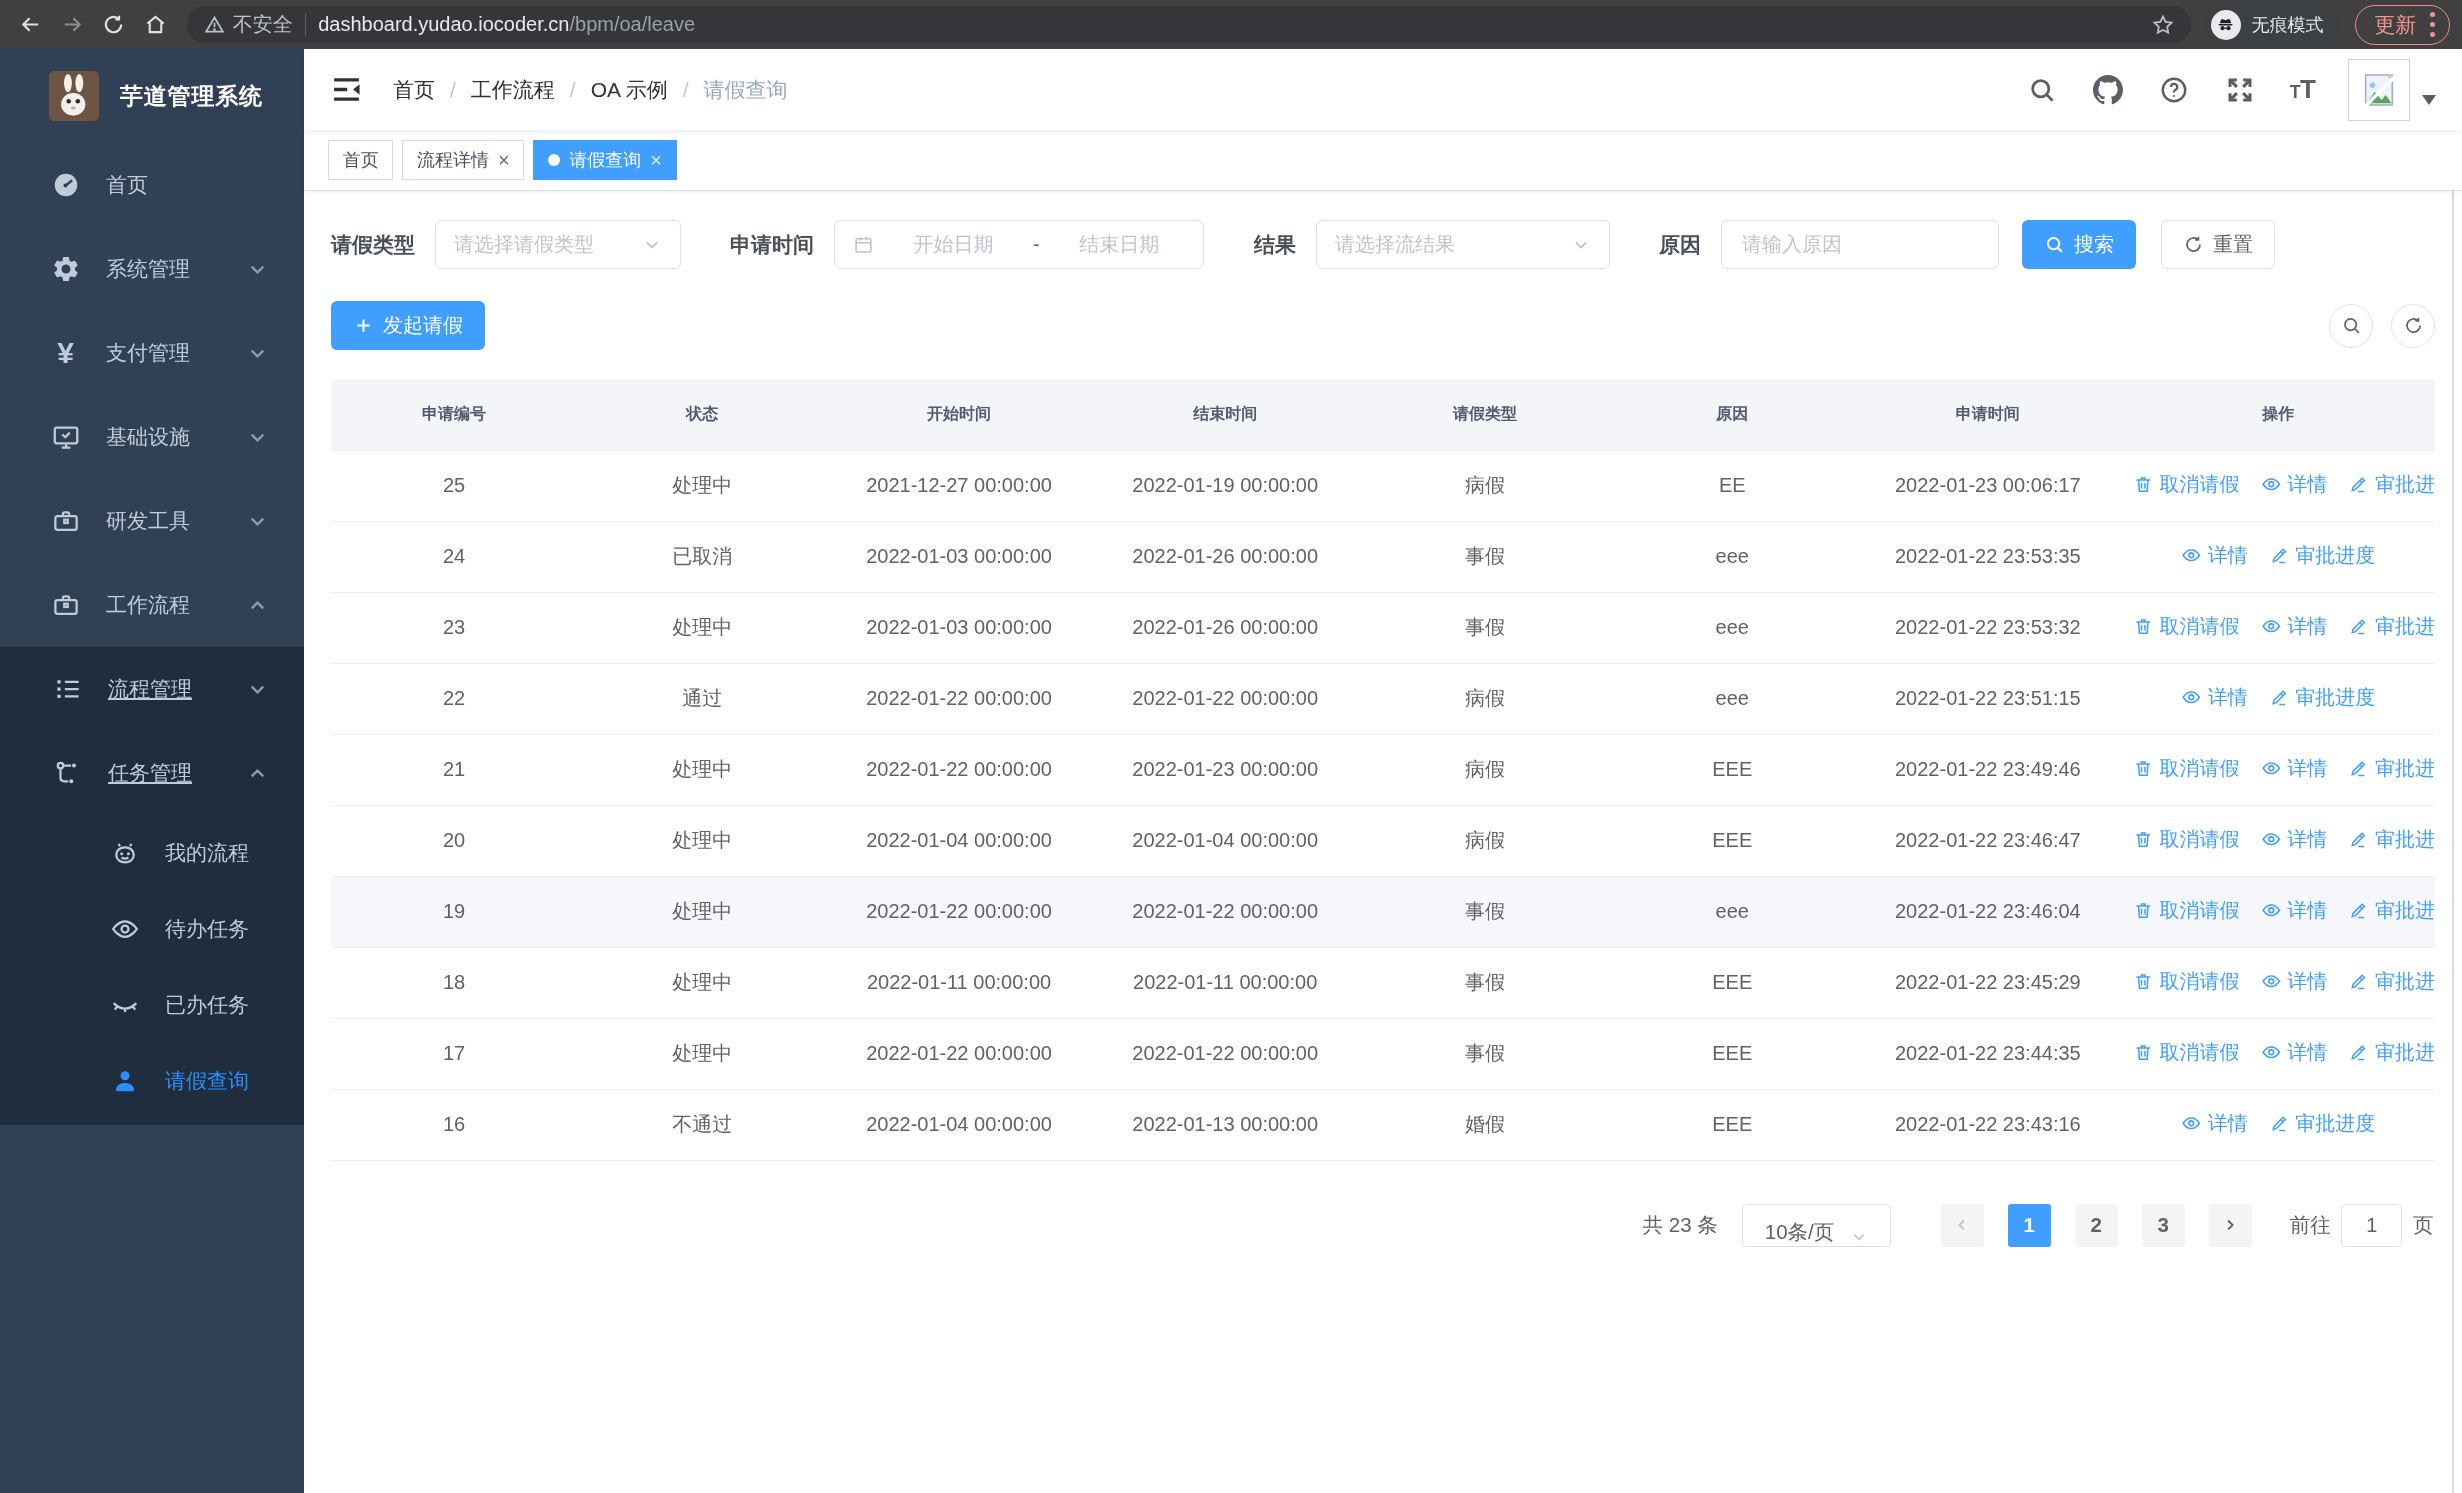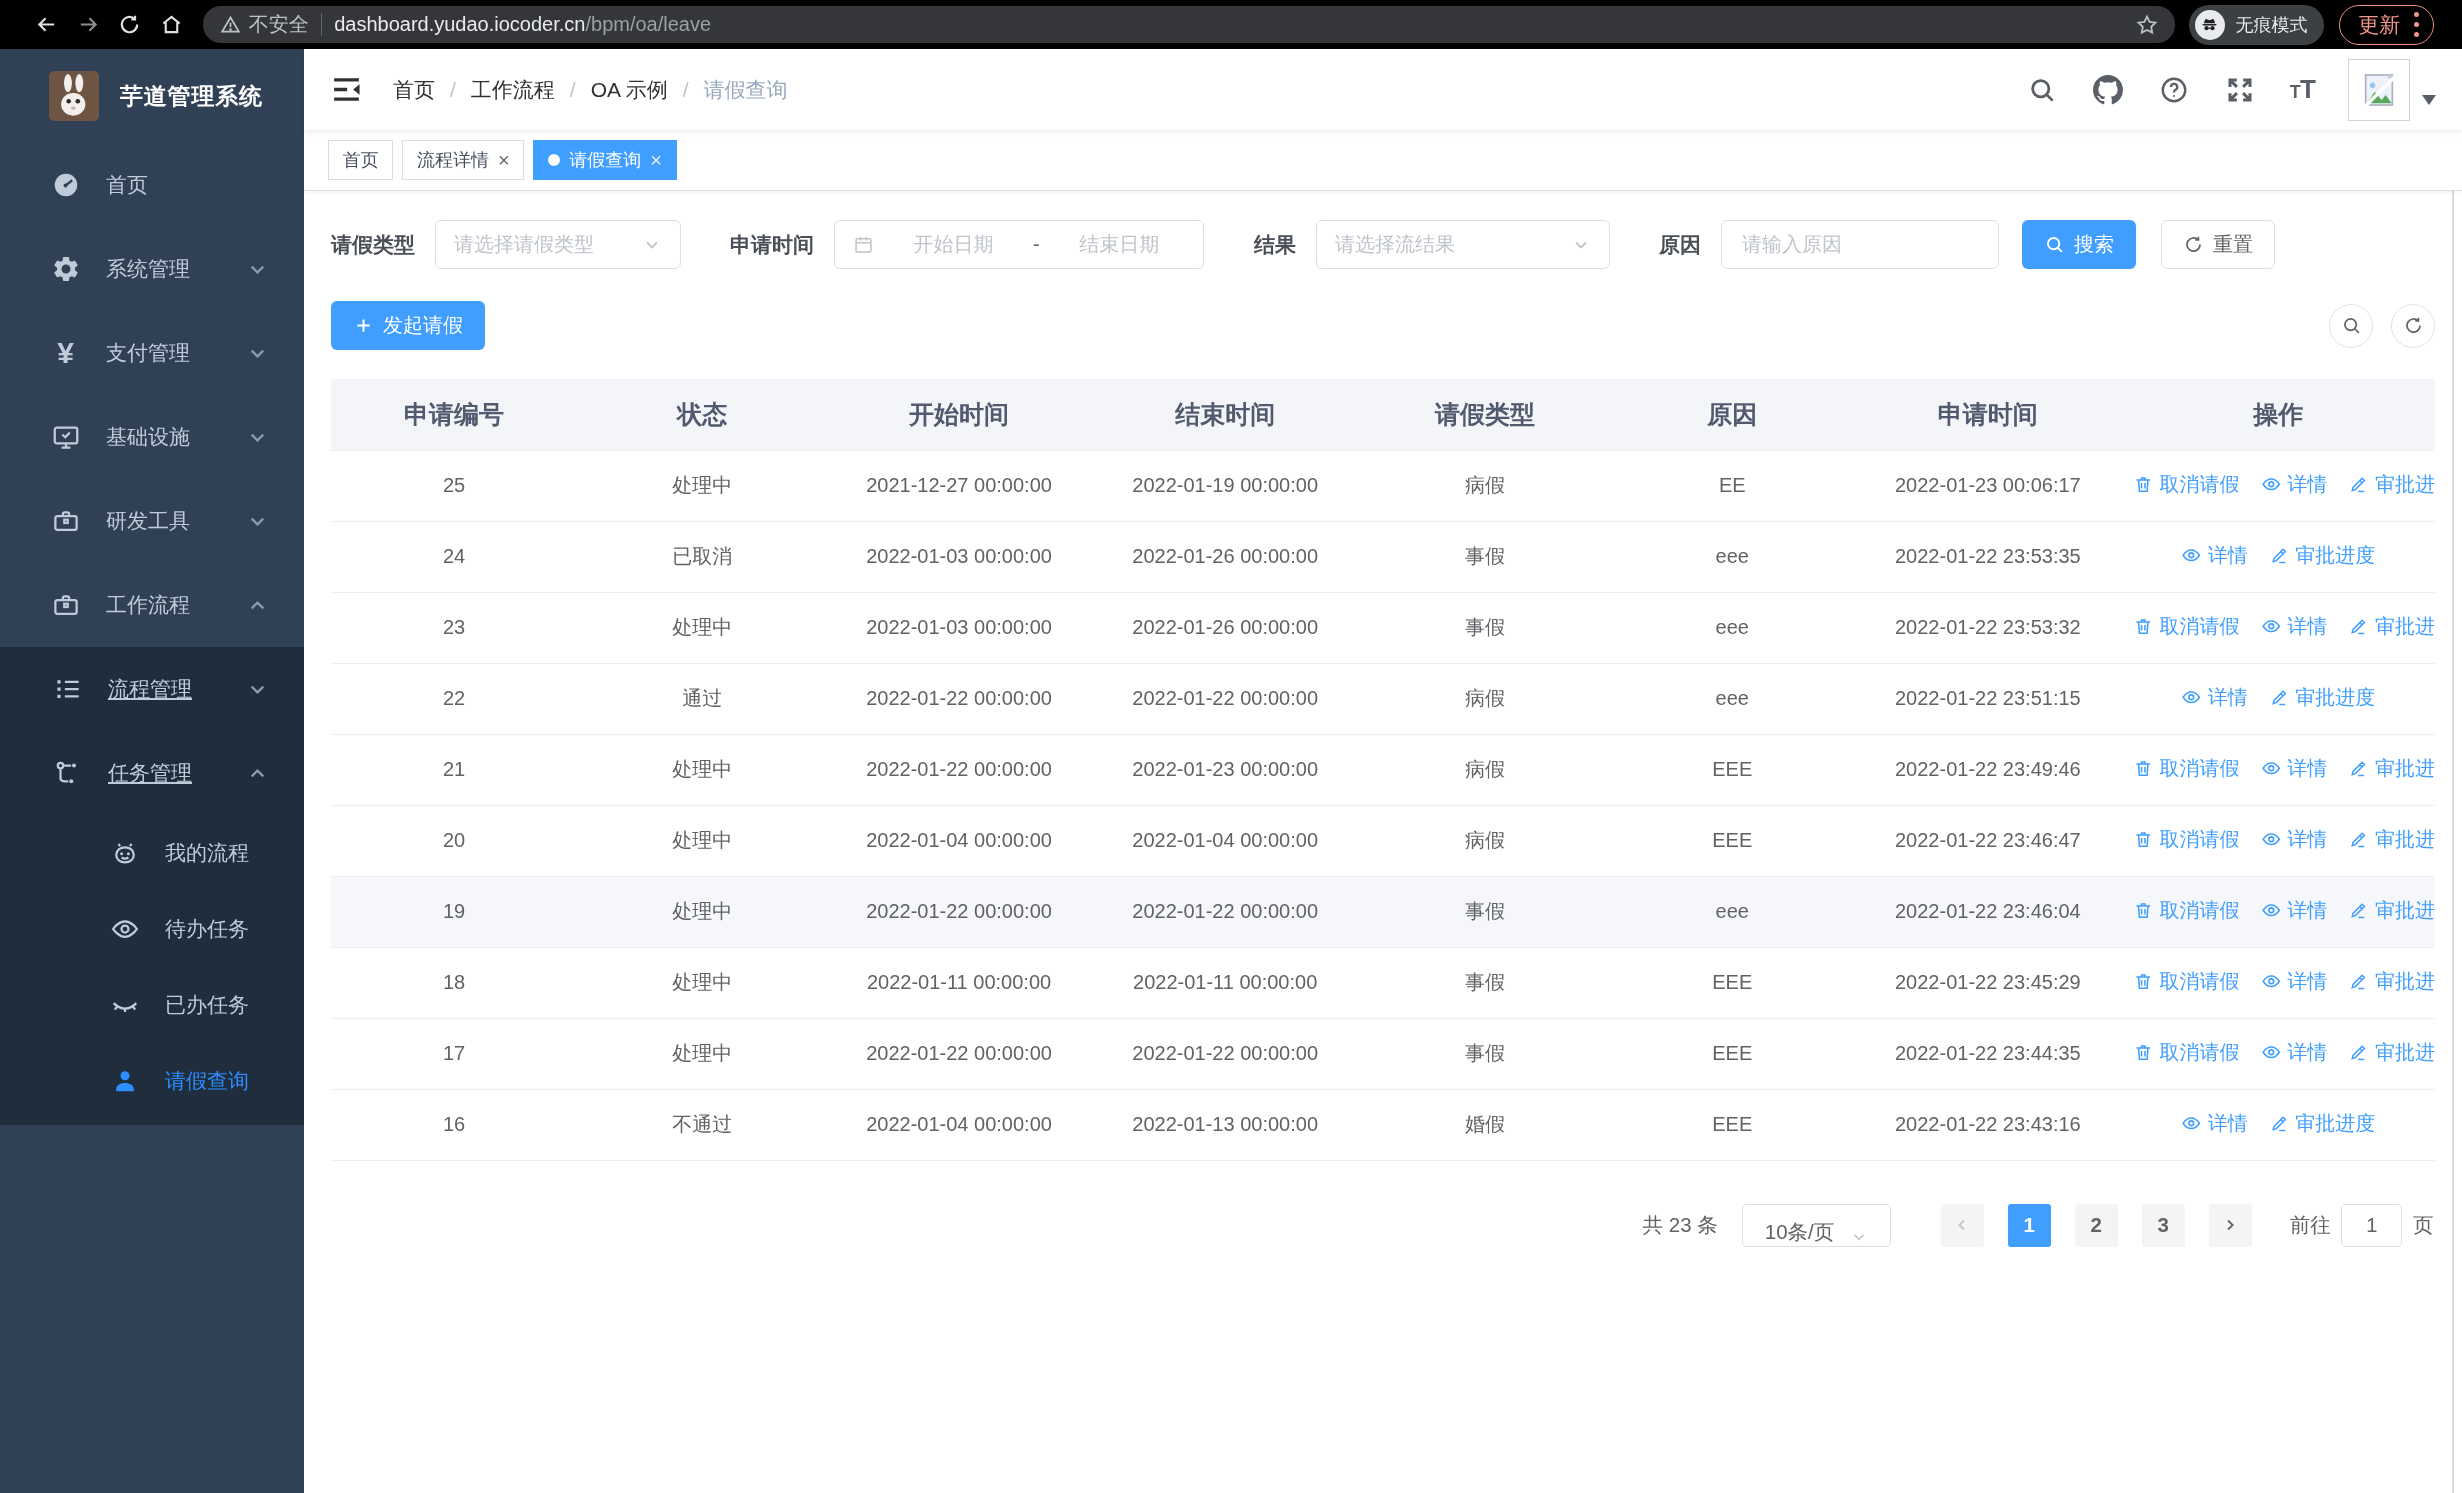--- a/index.html
+++ b/index.html
@@ -1,20 +1,20 @@
 <!DOCTYPE html>
 <html style="font-size:12px"><head>
 <meta charset="utf-8">
 <style>
   * { box-sizing: border-box; }
   body { margin:0; font-family:"Liberation Sans","DejaVu Sans",sans-serif; background:#fff; }
   .screen { width:2462px; height:1494px; overflow:hidden; position:relative; background:#fff; }
 
   
-  .browser-bar { height:49px; background:#000000; display:flex; align-items:center; padding:0 28px; gap:4.6px; }
+  .browser-bar { height:49px; background:#404040; display:flex; align-items:center; padding:0 12px; gap:4.6px; }
   .bico { width:37px; height:37px; border-radius:50%; display:flex; align-items:center; justify-content:center; color:#dfe1e5; flex:none; cursor:pointer; }
   .bico svg { width:23px; height:23px; }
   .bico.dim { color:#8a8d91; }
   .omnibox { flex:1; height:37px; margin:0 9px; background:#35363a; border-radius:18px; display:flex; align-items:center; padding:0 16.7px; font-size:20px; color:#bdc1c6; min-width:0; }
   .omnibox .warn { width:21px; height:21px; margin-right:7.6px; flex:none; }
   .omnibox .sep { width:1.5px; height:23px; background:#5f6368; margin:0 12px; flex:none; }
   .omnibox .host { color:#e8eaed; white-space:nowrap; }
   .omnibox .path { color:#9aa0a6; white-space:nowrap; }
   .omnibox .star { margin-left:auto; width:24px; height:24px; color:#bdc1c6; flex:none; cursor:pointer; }
   .incog { height:40px; border-radius:20px; background:#3c4043; display:flex; align-items:center; gap:10.6px; padding:0 16.7px 0 6px; color:#e8eaed; font-size:18px; flex:none; margin-right:10.6px; }
@@ -90,21 +90,21 @@
   .btn-plain { background:#fff; border-color:#dcdfe6; color:#606266; }
   .btn-reset { margin-left:25px; }
 
   .toolbar-row { margin-top:32px; display:flex; align-items:center; }
   .circles { margin-left:auto; display:flex; gap:18px; }
   .circle-btn { width:44px; height:44px; border-radius:50%; border:1.5px solid #dfe3e9; background:#fff; display:flex; align-items:center; justify-content:center; color:#5f6470; cursor:pointer; }
   .circle-btn svg { width:21px; height:21px; }
 
   
   table.grid { width:100%; margin-top:29px; border-collapse:collapse; table-layout:fixed; }
-  .grid th { background:#f4f5f8; height:71px; font-size:25px; color:#515a6e; font-weight:700; text-align:center; border-bottom:1.5px solid #ebeef5; }
+  .grid th { background:#f4f5f8; height:71px; font-size:16px; color:#515a6e; font-weight:700; text-align:center; border-bottom:1.5px solid #ebeef5; }
   .grid td { height:71px; font-size:20px; color:#606266; text-align:center; border-bottom:1.5px solid #ebeef5; white-space:nowrap; overflow:hidden; }
   .grid tr.hl td { background:#f5f7fa; }
   .op { color:#409eff; display:inline-flex; align-items:center; gap:6px; margin:0 10.6px; cursor:pointer; font-size:20px; }
   .op svg { width:20.5px; height:20.5px; flex:none; }
 
   
   .pagination { margin-top:43px; display:flex; align-items:center; justify-content:flex-end; font-size:20.5px; color:#606266; gap:12px; padding-right:1.5px; }
   .pg-total { margin-right:12px; }
   .pg-size { width:149px; height:43px; border:1.5px solid #dcdfe6; border-radius:4.6px; display:flex; align-items:flex-end; justify-content:space-between; padding:0 22px; color:#606266; cursor:pointer; margin-right:32px; }
   .pg-size .chev { width:18px; height:18px; color:#c0c4cc; }

